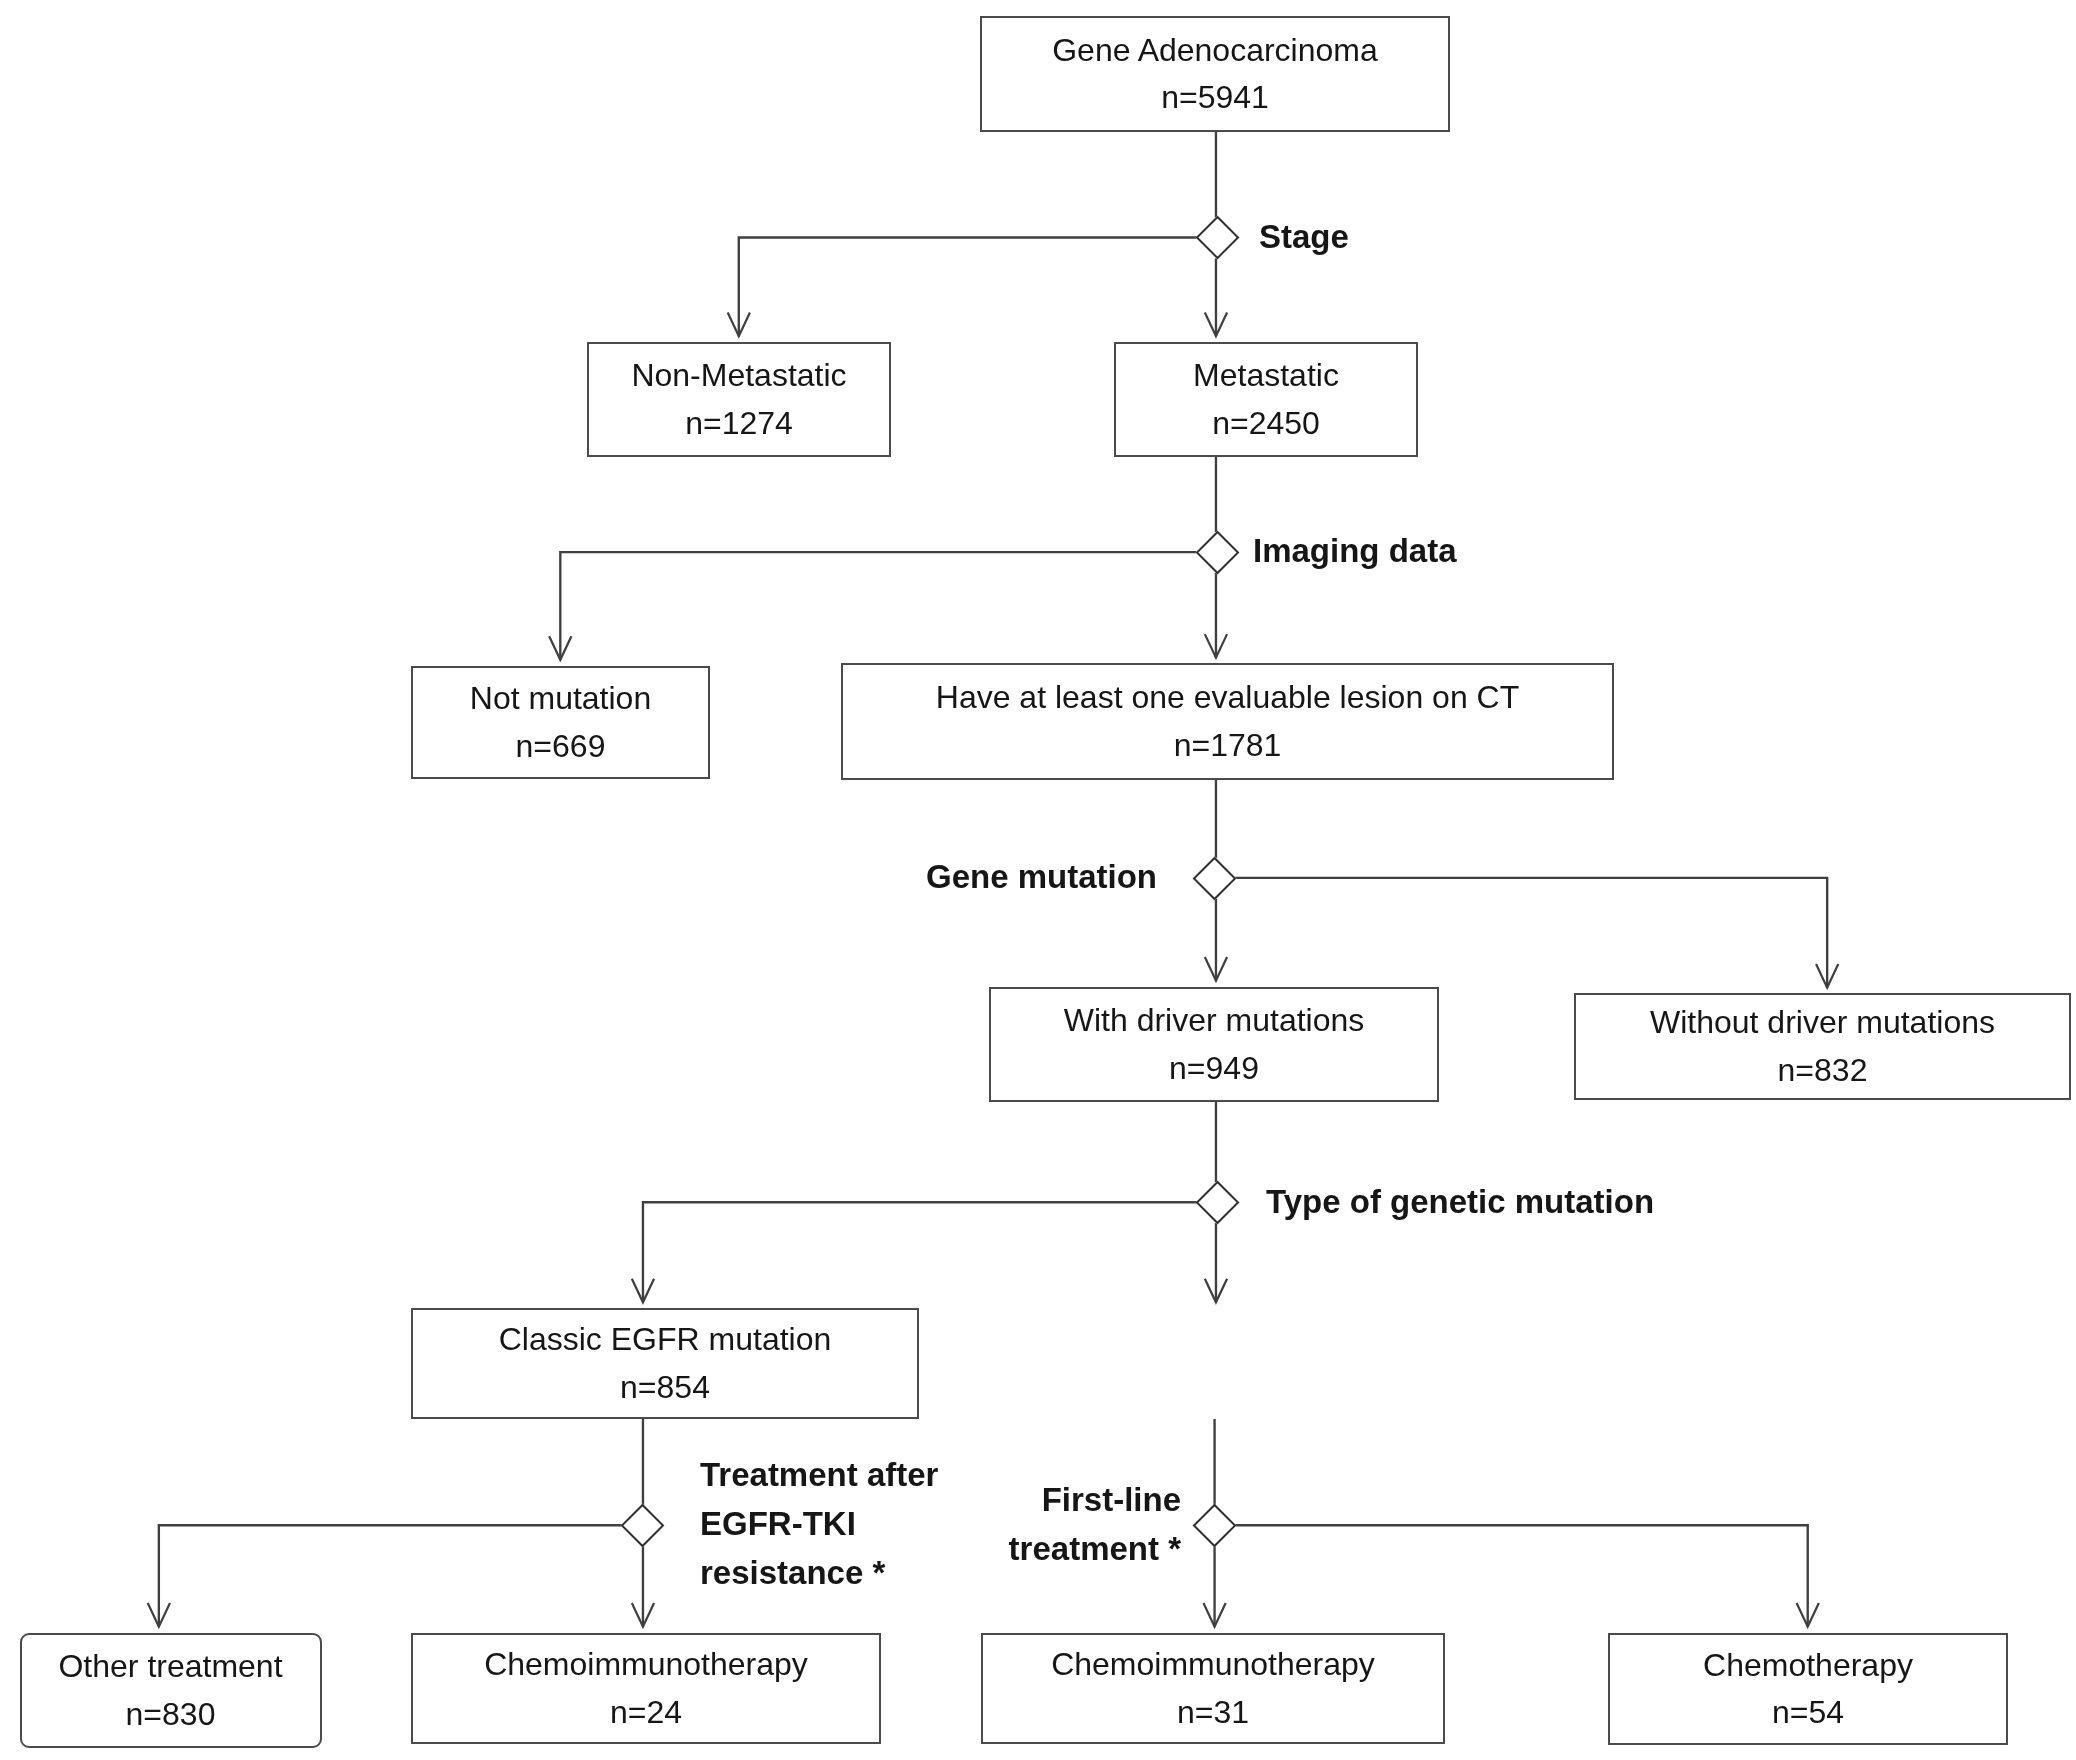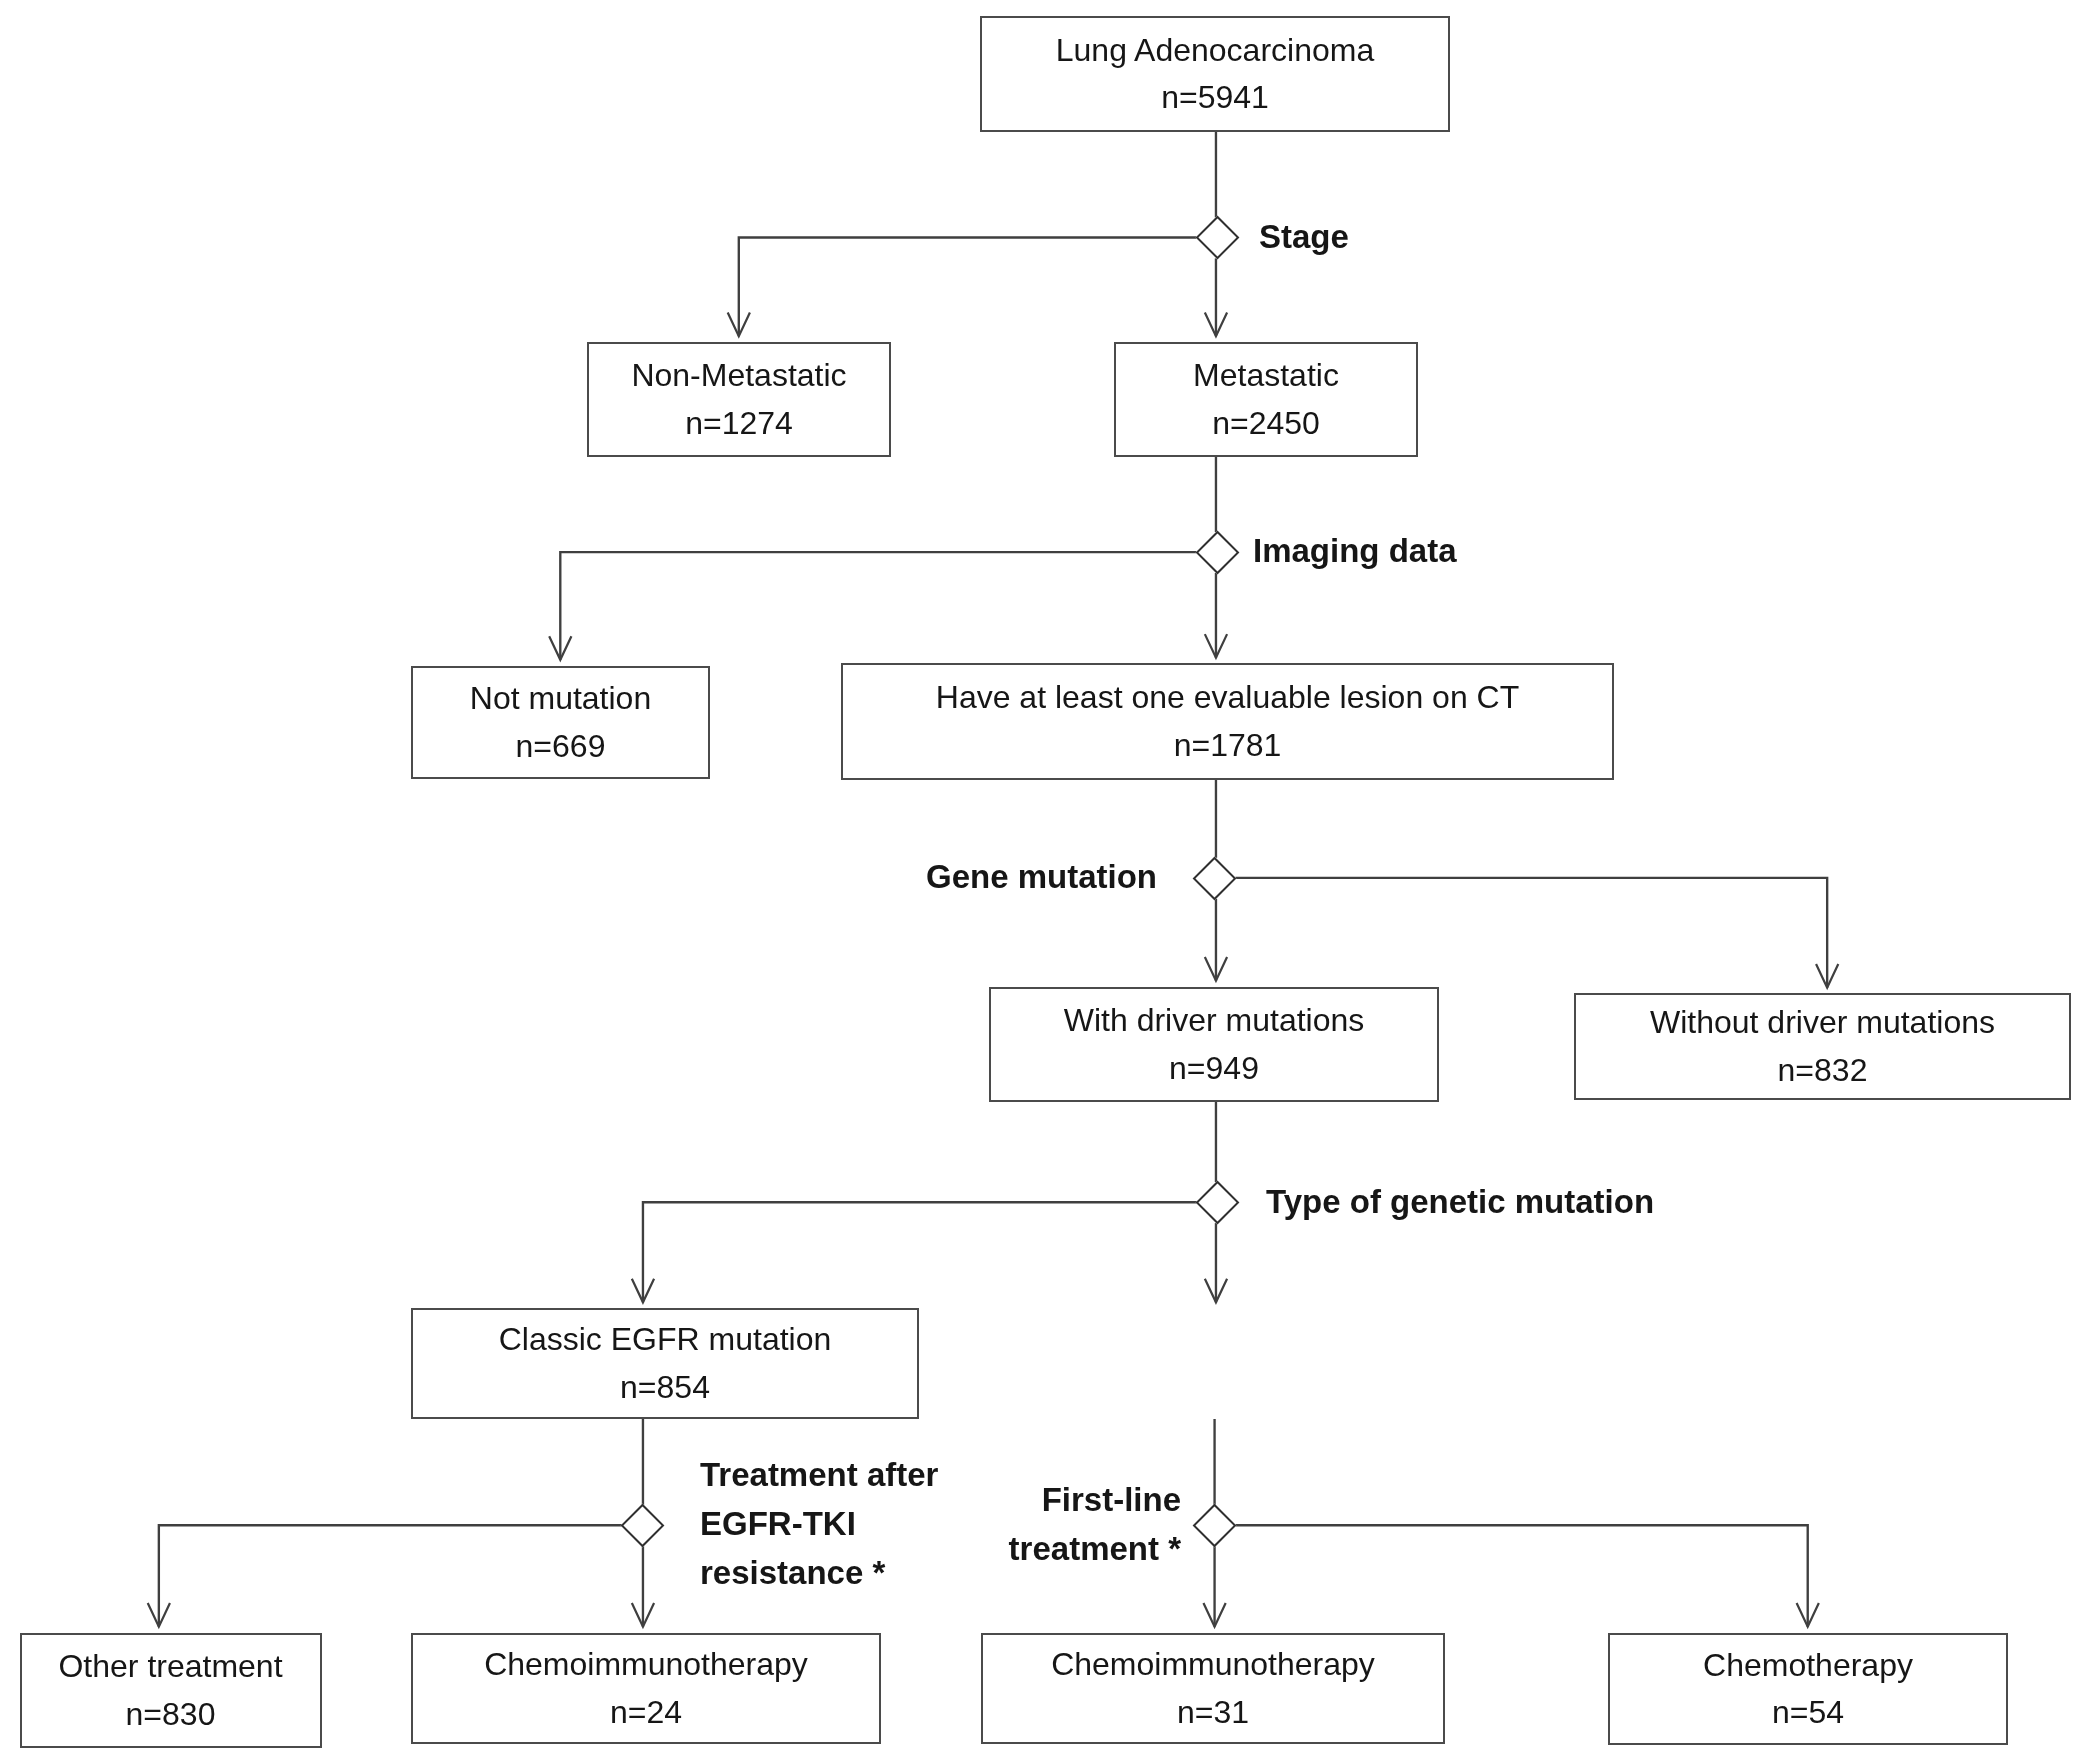--- a/index.html
+++ b/index.html
@@ -106,21 +106,21 @@
   <div class="decision-label" style="left:1253px; top:527px;">Imaging data</div>
   <div class="decision-label align-right" style="left:903px; top:853px; width:254px;">Gene mutation</div>
   <div class="decision-label" style="left:1266px; top:1178px;">Type of genetic mutation</div>
   <div class="decision-label" style="left:700px; top:1451px;">Treatment after
 EGFR-TKI
 resistance *</div>
   <div class="decision-label align-right" style="left:962px; top:1476px; width:219px;">First-line
 treatment *</div>
 
   <div class="node" style="left:980px; top:16px; width:470px; height:116px;">
-    <span class="lbl">Lung Adenocarcinoma</span>
+    <span class="lbl">Gene Adenocarcinoma</span>
     <span class="cnt">n=5941</span>
   </div>
 
   <div class="node" style="left:587px; top:342px; width:304px; height:115px;">
     <span class="lbl">Non-Metastatic</span>
     <span class="cnt">n=1274</span>
   </div>
 
   <div class="node" style="left:1114px; top:342px; width:304px; height:115px;text-align:center;">
     <span class="lbl">Metastatic</span>
@@ -146,21 +146,21 @@
     <span class="lbl">Without driver mutations</span>
     <span class="cnt">n=832</span>
   </div>
 
   <div class="node" style="left:411px; top:1308px; width:508px; height:111px;">
     <span class="lbl">Classic EGFR mutation</span>
     <span class="cnt">n=854</span>
   </div>
 
 
-  <div class="node" style="left:19.5px; top:1633px; width:302px; height:115px;">
+  <div class="node" style="left:19.5px; top:1633px; width:302px; height:115px;border-radius:9px;">
     <span class="lbl">Other treatment</span>
     <span class="cnt">n=830</span>
   </div>
 
   <div class="node" style="left:411px; top:1633px; width:470px; height:111px;">
     <span class="lbl">Chemoimmunotherapy</span>
     <span class="cnt">n=24</span>
   </div>
 
   <div class="node" style="left:981px; top:1633px; width:464px; height:111px;">

